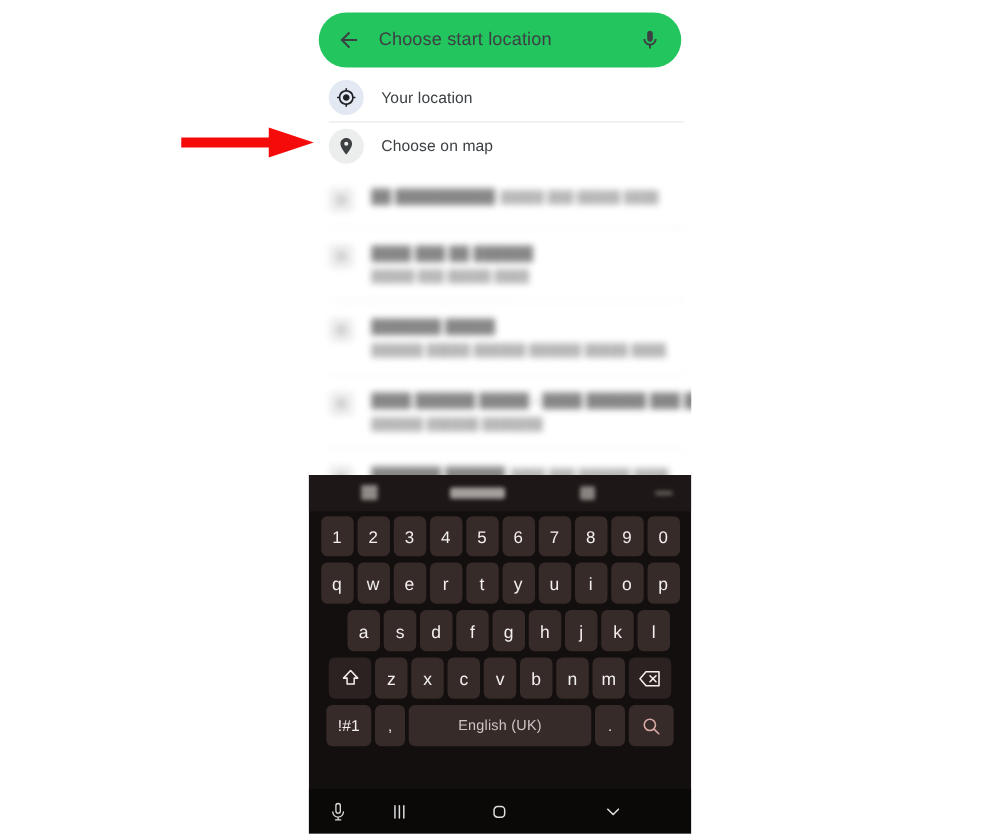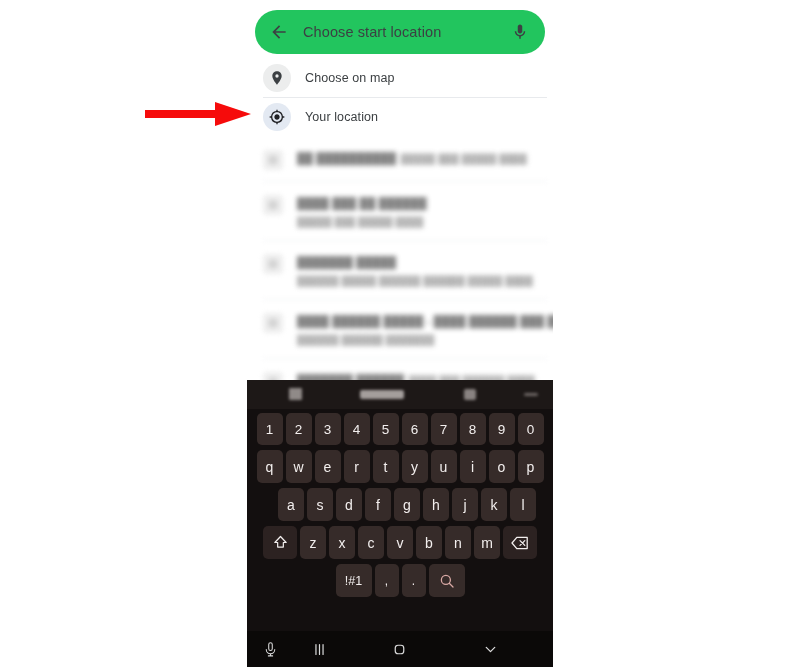--- a/index.html
+++ b/index.html
@@ -214,35 +214,35 @@
       <svg width="18" height="18" viewBox="0 0 24 24">
         <path d="M12 14c1.66 0 3-1.34 3-3V5c0-1.66-1.34-3-3-3S9 3.34 9 5v6c0 1.66 1.34 3 3 3z" fill="#3c4043"></path>
         <path d="M17 11c0 2.76-2.24 5-5 5s-5-2.24-5-5H5c0 3.53 2.61 6.43 6 6.92V21h2v-3.08c3.39-.49 6-3.39 6-6.92h-2z" fill="#3c4043"></path>
       </svg>
     </span>
   </div>
 
   <div class="opt-list">
 
     <div class="opt-row">
+      <span class="opt-ic ic-loc">
+        <svg width="16" height="16" viewBox="0 0 24 24">
+          <path d="M12 8c-2.2 0-4 1.8-4 4s1.8 4 4 4 4-1.8 4-4-1.8-4-4-4zm8.94 3A9.01 9.01 0 0 0 13 3.06V1h-2v2.06A9.01 9.01 0 0 0 3.06 11H1v2h2.06A9.01 9.01 0 0 0 11 20.94V23h2v-2.06A9.01 9.01 0 0 0 20.94 13H23v-2h-2.06zM12 19c-3.87 0-7-3.13-7-7s3.13-7 7-7 7 3.13 7 7-3.13 7-7 7z" fill="#202124"></path>
+        </svg>
+      </span>
+      <span class="opt-label">Your location</span>
+    </div>
+
+    <div class="opt-row">
       <span class="opt-ic ic-pin">
         <svg width="16" height="16" viewBox="0 0 24 24">
           <path d="M12 2C8.13 2 5 5.13 5 9c0 5.25 7 13 7 13s7-7.75 7-13c0-3.87-3.13-7-7-7zm0 9.5A2.5 2.5 0 1 1 12 6.5a2.5 2.5 0 0 1 0 5z" fill="#3c4043"></path>
         </svg>
       </span>
       <span class="opt-label">Choose on map</span>
-    </div>
-
-    <div class="opt-row">
-      <span class="opt-ic ic-loc">
-        <svg width="16" height="16" viewBox="0 0 24 24">
-          <path d="M12 8c-2.2 0-4 1.8-4 4s1.8 4 4 4 4-1.8 4-4-1.8-4-4-4zm8.94 3A9.01 9.01 0 0 0 13 3.06V1h-2v2.06A9.01 9.01 0 0 0 3.06 11H1v2h2.06A9.01 9.01 0 0 0 11 20.94V23h2v-2.06A9.01 9.01 0 0 0 20.94 13H23v-2h-2.06zM12 19c-3.87 0-7-3.13-7-7s3.13-7 7-7 7 3.13 7 7-3.13 7-7 7z" fill="#202124"></path>
-        </svg>
-      </span>
-      <span class="opt-label">Your location</span>
     </div>
 
   </div>
 
   <div class="sugg-list">
     <div class="sugg-row">
       <span class="sugg-ic"></span>
       <span class="sugg-txt">
         <span class="sugg-t1">██ ██████████</span>
         <span class="sugg-t2">█████ ███ █████ ████</span>
@@ -344,20 +344,21 @@
           <svg width="20" height="16" viewBox="0 0 24 20">
             <path d="M8 3h13v14H8L2 10z" fill="none" stroke="#f3efee" stroke-width="1.6" stroke-linejoin="round"></path>
             <path d="M12 7l6 6M18 7l-6 6" stroke="#f3efee" stroke-width="1.6" stroke-linecap="round"></path>
           </svg>
         </span>
       </div>
 
       <div class="kb-row">
         <span class="key k-bot k-sym">!#1</span>
         <span class="key k-bot k-comma">,</span>
+        <span class="key k-bot k-space">English (UK)</span>
         <span class="key k-bot k-period">.</span>
         <span class="key k-bot k-enter">
           <svg width="18" height="18" viewBox="0 0 24 24">
             <circle cx="10.5" cy="10.5" r="6" fill="none" stroke="#d9a9a5" stroke-width="1.7"></circle>
             <path d="M15 15l5 5" stroke="#d9a9a5" stroke-width="1.7" stroke-linecap="round"></path>
           </svg>
         </span>
       </div>
 
     </div>

